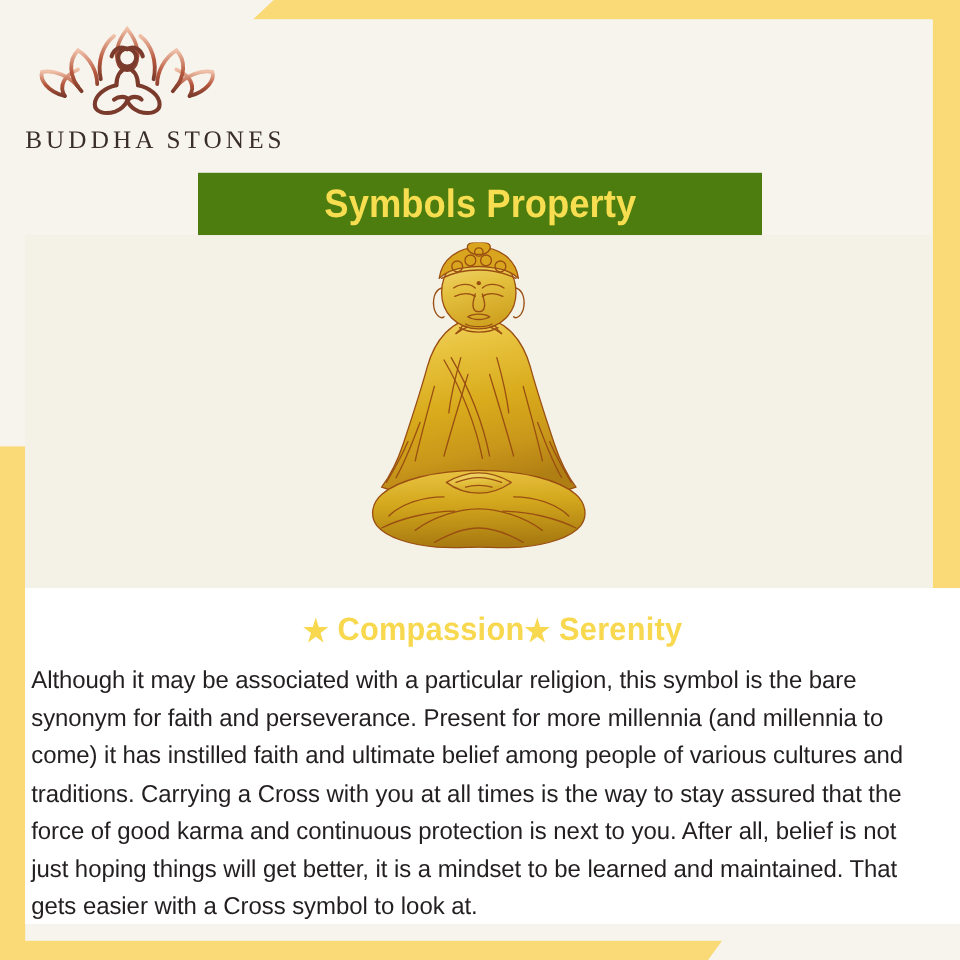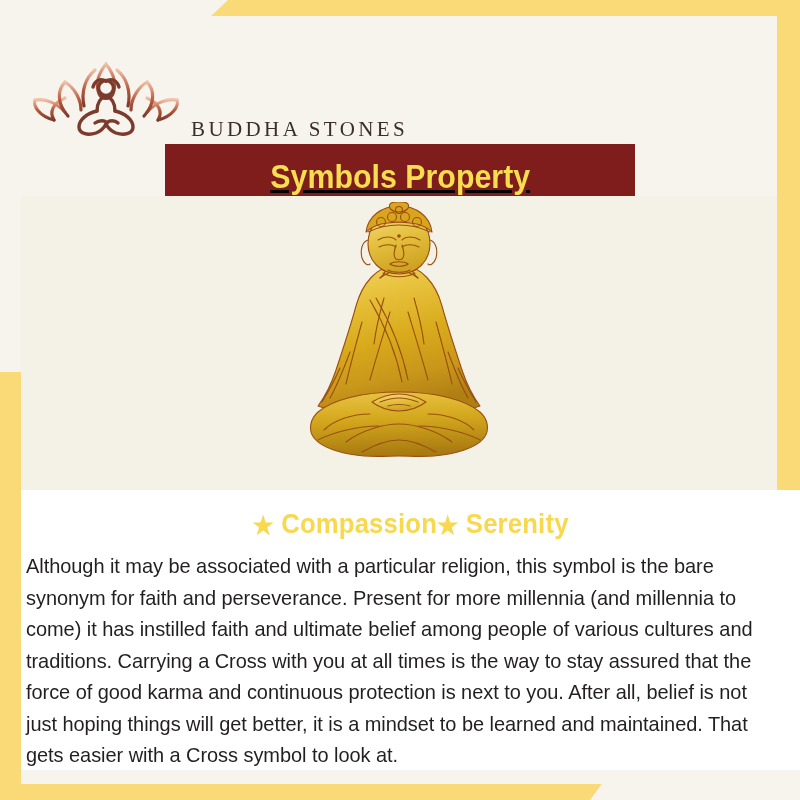--- a/index.html
+++ b/index.html
@@ -70,22 +70,22 @@
   }
 
   
   .logo-area {
     position: absolute;
     left: 21px;
     top: 18px;
     width: 756px;
     height: 124px;
     display: flex;
-    flex-direction: row;
-    align-items: flex-end;
+    flex-direction: column;
+    align-items: flex-start;
     justify-content: flex-start;
   }
   .logo-mark {
     width: 170px;
     height: 84px;
     display: block;
   }
   .logo-word {
     margin-top: 2px;
     font-family: "Liberation Serif", serif;
@@ -95,25 +95,24 @@
     font-weight: 400;
   }
 
   
   .title-banner {
     position: absolute;
     left: 165px;
     top: 144px;
     width: 470px;
     height: 52px;
-    background: #7f1d1d;
+    background: #4d7c0f;
     display: flex;
-    align-items: flex-end;
+    align-items: center;
     justify-content: center;
-    text-decoration: underline;
   }
   .title-text {
     font-family: "Liberation Sans Narrow", "Liberation Sans", sans-serif;
     font-size: 33px;
     font-weight: bold;
     color: #f7dd50;
     letter-spacing: 0px;
     transform: scaleX(0.92);
   }
 

